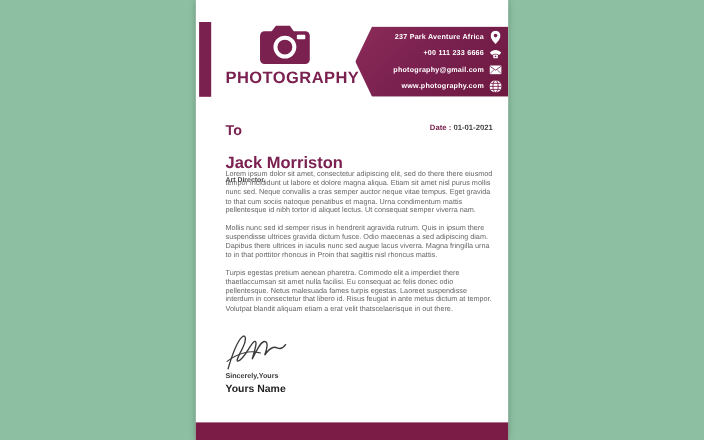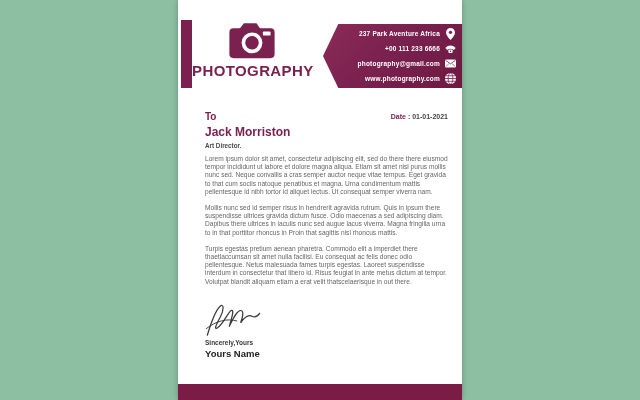--- a/index.html
+++ b/index.html
@@ -13,21 +13,21 @@
   }
   .page {
     position: absolute; left: 178px; top: 0; width: 284px; height: 400px;
     background: #ffffff;
     box-shadow: 0 0 6px rgba(0,0,0,0.28);
   }
   .accent-bar {
     position: absolute; left: 3px; top: 20px; width: 11px; height: 68px;
     background: #7b2150;
   }
-  .logo-block { position: absolute; left: 14px; top: 22px; width: 120px; text-align: left; }
+  .logo-block { position: absolute; left: 14px; top: 22px; width: 120px; text-align: left; padding-left: 13px; }
   .camera-svg { display: block; margin: 0 auto; width: 48px; height: 38px; }
   .brand-name {
     margin-top: 2px;
     font-size: 15px; font-weight: 800; letter-spacing: 0.4px;
     color: #7b2150; font-family: "Liberation Sans", sans-serif;
   }
   .contact-banner {
     position: absolute; left: 145px; top: 24px; width: 139px; height: 64px;
     background: linear-gradient(135deg, #8c2b58 0%, #7a2150 45%, #6d1940 100%);
     clip-path: polygon(0 50%, 11% 0, 100% 0, 100% 100%, 11% 100%);
@@ -35,22 +35,22 @@
     display: flex; flex-direction: column; justify-content: space-around;
   }
   .contact-row {
     display: flex; align-items: center; justify-content: flex-end;
     gap: 5px; padding-right: 6px; height: 15px;
   }
   .contact-text { color: #ffffff; font-size: 6.5px; font-weight: 600; letter-spacing: 0.2px; }
   .contact-icon { width: 11px; height: 11px; display: flex; align-items: center; justify-content: center; }
   .contact-icon svg { display: block; }
   .recipient { position: absolute; left: 27px; top: 111px; }
-  .recipient-to { color: #7b2150; font-size: 10px; font-weight: 700; }
-  .recipient-name { color: #7b2150; font-size: 12px; font-weight: 700; margin-top: 3px; }
+  .recipient-to { color: #7b2150; font-size: 13px; font-weight: 700; }
+  .recipient-name { color: #7b2150; font-size: 15px; font-weight: 700; margin-top: 14px; }
   .recipient-title { color: #4a4a4a; font-size: 6.3px; font-weight: 700; margin-top: 3px; }
   .date-line { position: absolute; right: 14px; top: 113px; font-size: 7px; }
   .date-label { color: #7b2150; font-weight: 700; }
   .date-value { color: #444444; font-weight: 600; }
   .body-text { position: absolute; left: 27px; top: 155px; width: 243px; }
   .body-text p {
     font-size: 6.6px; line-height: 8.2px; color: #666666;
     margin-bottom: 8px; text-align: left;
   }
   .signature-svg { position: absolute; left: 26px; top: 301px; width: 58px; height: 38px; }

